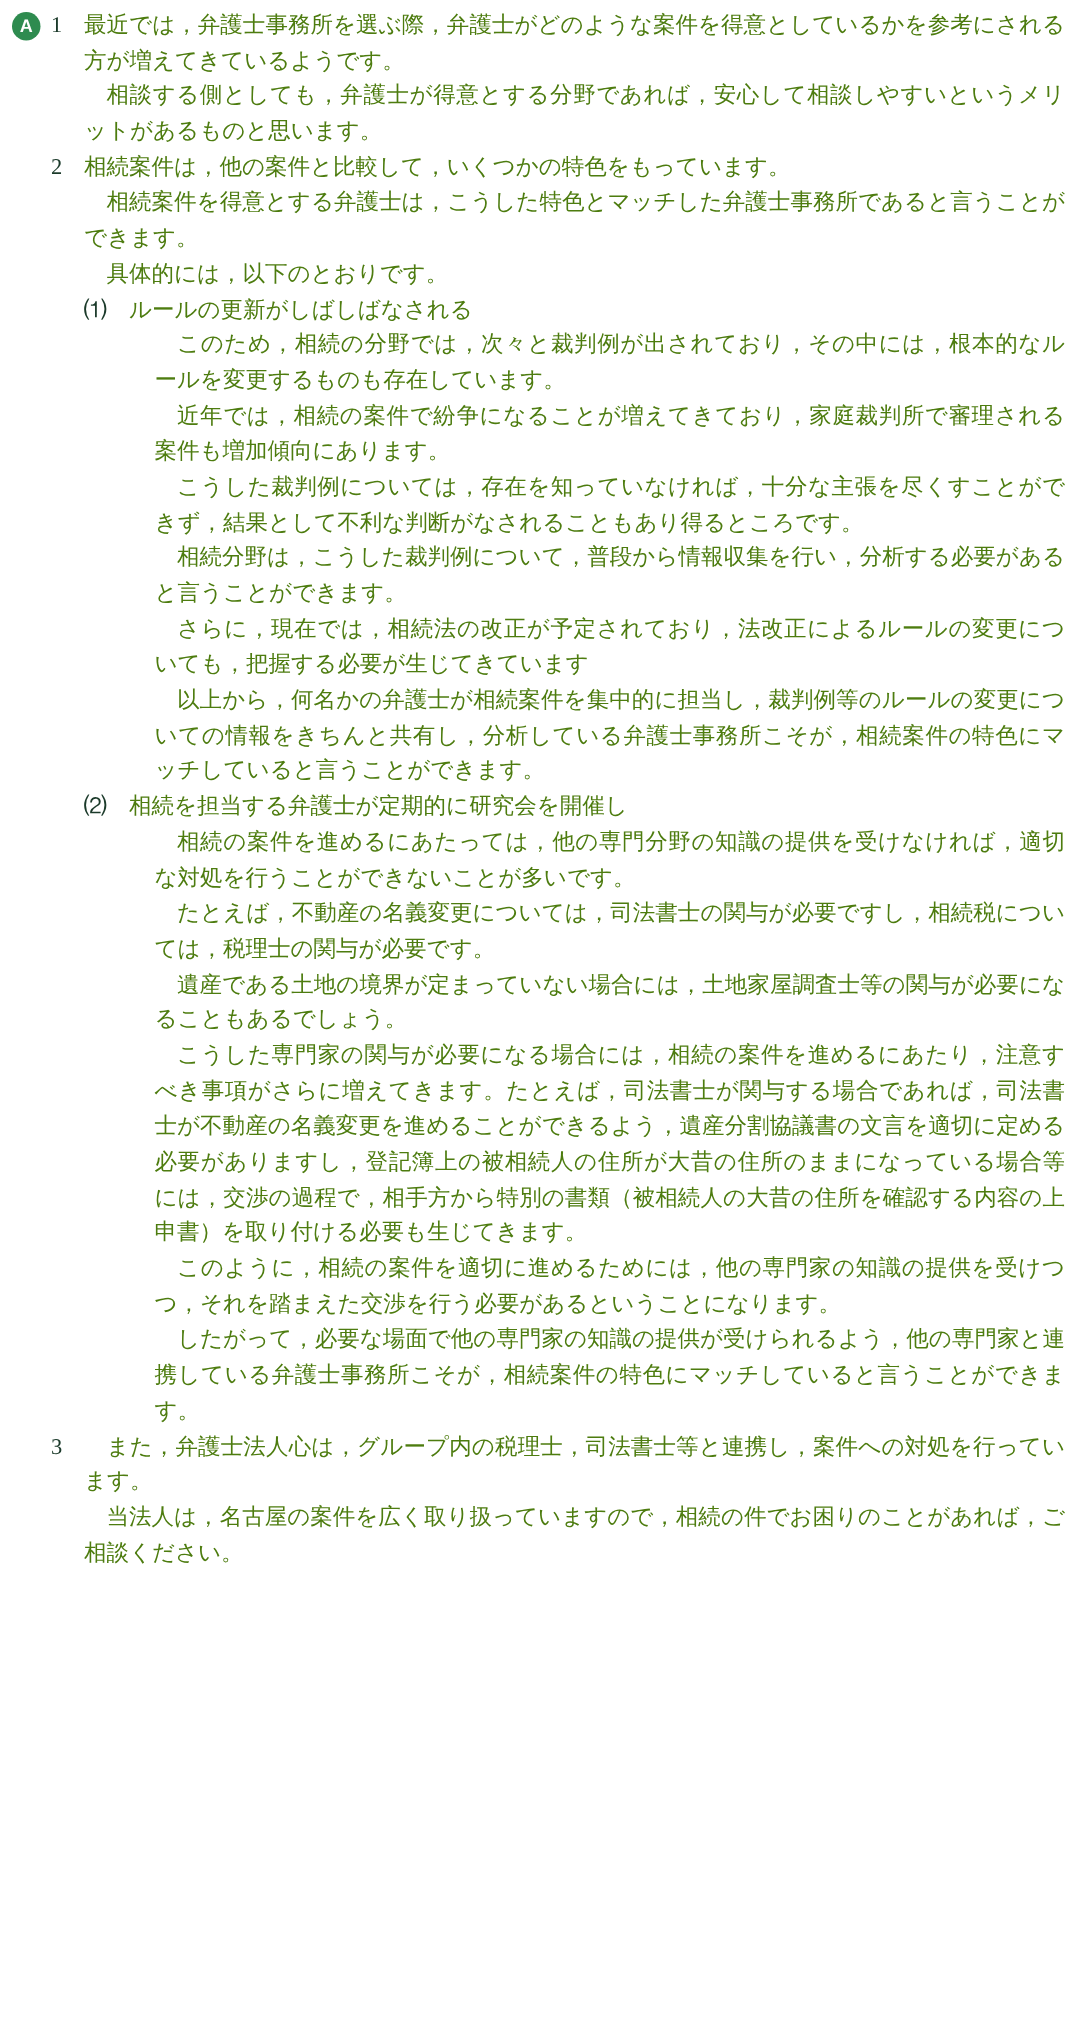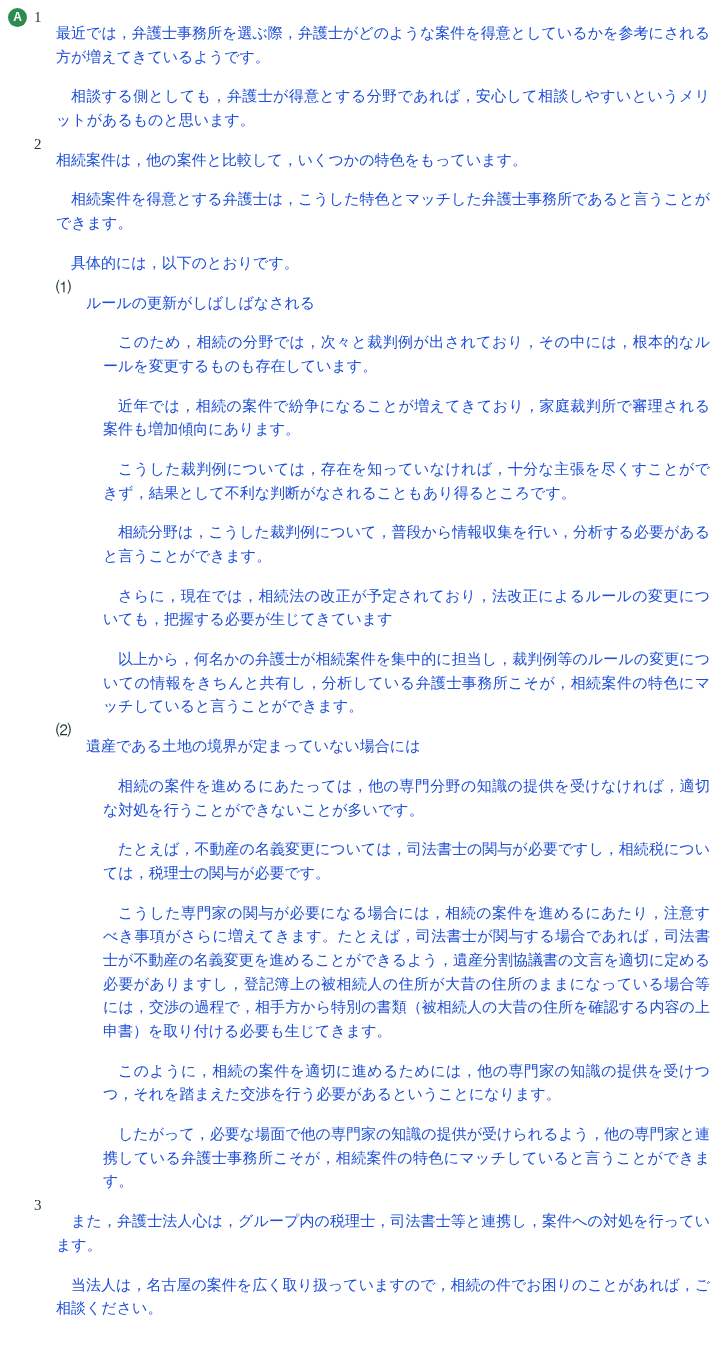--- a/index.html
+++ b/index.html
@@ -41,24 +41,24 @@
     letter-spacing: 0;
   }
 
   .body-block {
     margin-left: 24px;
     margin-right: 0;
   }
 
   
   p {
-    margin: 16px 0 0 0;
+    margin: 0 0 0 0;
     text-align: justify;
     text-justify: inter-ideograph;
-    color: #1d4ed8;
+    color: #4d7c0f;
   }
 
   
   .item {
     display: flex;
     align-items: flex-start;
     margin-top: 0;
   }
   .item-num {
     flex: 0 0 auto;
@@ -128,23 +128,24 @@
             <p class="indent2">こうした裁判例については，存在を知っていなければ，十分な主張を尽くすことができず，結果として不利な判断がなされることもあり得るところです。</p>
             <p class="indent2">相続分野は，こうした裁判例について，普段から情報収集を行い，分析する必要があると言うことができます。</p>
             <p class="indent2">さらに，現在では，相続法の改正が予定されており，法改正によるルールの変更についても，把握する必要が生じてきています</p>
             <p class="indent2">以上から，何名かの弁護士が相続案件を集中的に担当し，裁判例等のルールの変更についての情報をきちんと共有し，分析している弁護士事務所こそが，相続案件の特色にマッチしていると言うことができます。</p>
           </div>
         </div>
 
         <div class="subitem">
           <div class="subitem-num">⑵</div>
           <div class="subitem-body">
-            <p>遺産である土地の境界が定まっていない場合には</p>
+            <p>相続を担当する弁護士が定期的に研究会を開催し</p>
             <p class="indent2">相続の案件を進めるにあたっては，他の専門分野の知識の提供を受けなければ，適切な対処を行うことができないことが多いです。</p>
             <p class="indent2">たとえば，不動産の名義変更については，司法書士の関与が必要ですし，相続税については，税理士の関与が必要です。</p>
+            <p class="indent2">遺産である土地の境界が定まっていない場合には，土地家屋調査士等の関与が必要になることもあるでしょう。</p>
             <p class="indent2">こうした専門家の関与が必要になる場合には，相続の案件を進めるにあたり，注意すべき事項がさらに増えてきます。たとえば，司法書士が関与する場合であれば，司法書士が不動産の名義変更を進めることができるよう，遺産分割協議書の文言を適切に定める必要がありますし，登記簿上の被相続人の住所が大昔の住所のままになっている場合等には，交渉の過程で，相手方から特別の書類（被相続人の大昔の住所を確認する内容の上申書）を取り付ける必要も生じてきます。</p>
             <p class="indent2">このように，相続の案件を適切に進めるためには，他の専門家の知識の提供を受けつつ，それを踏まえた交渉を行う必要があるということになります。</p>
             <p class="indent2">したがって，必要な場面で他の専門家の知識の提供が受けられるよう，他の専門家と連携している弁護士事務所こそが，相続案件の特色にマッチしていると言うことができます。</p>
           </div>
         </div>
 
       </div>
     </div>
 
     <div class="item">

